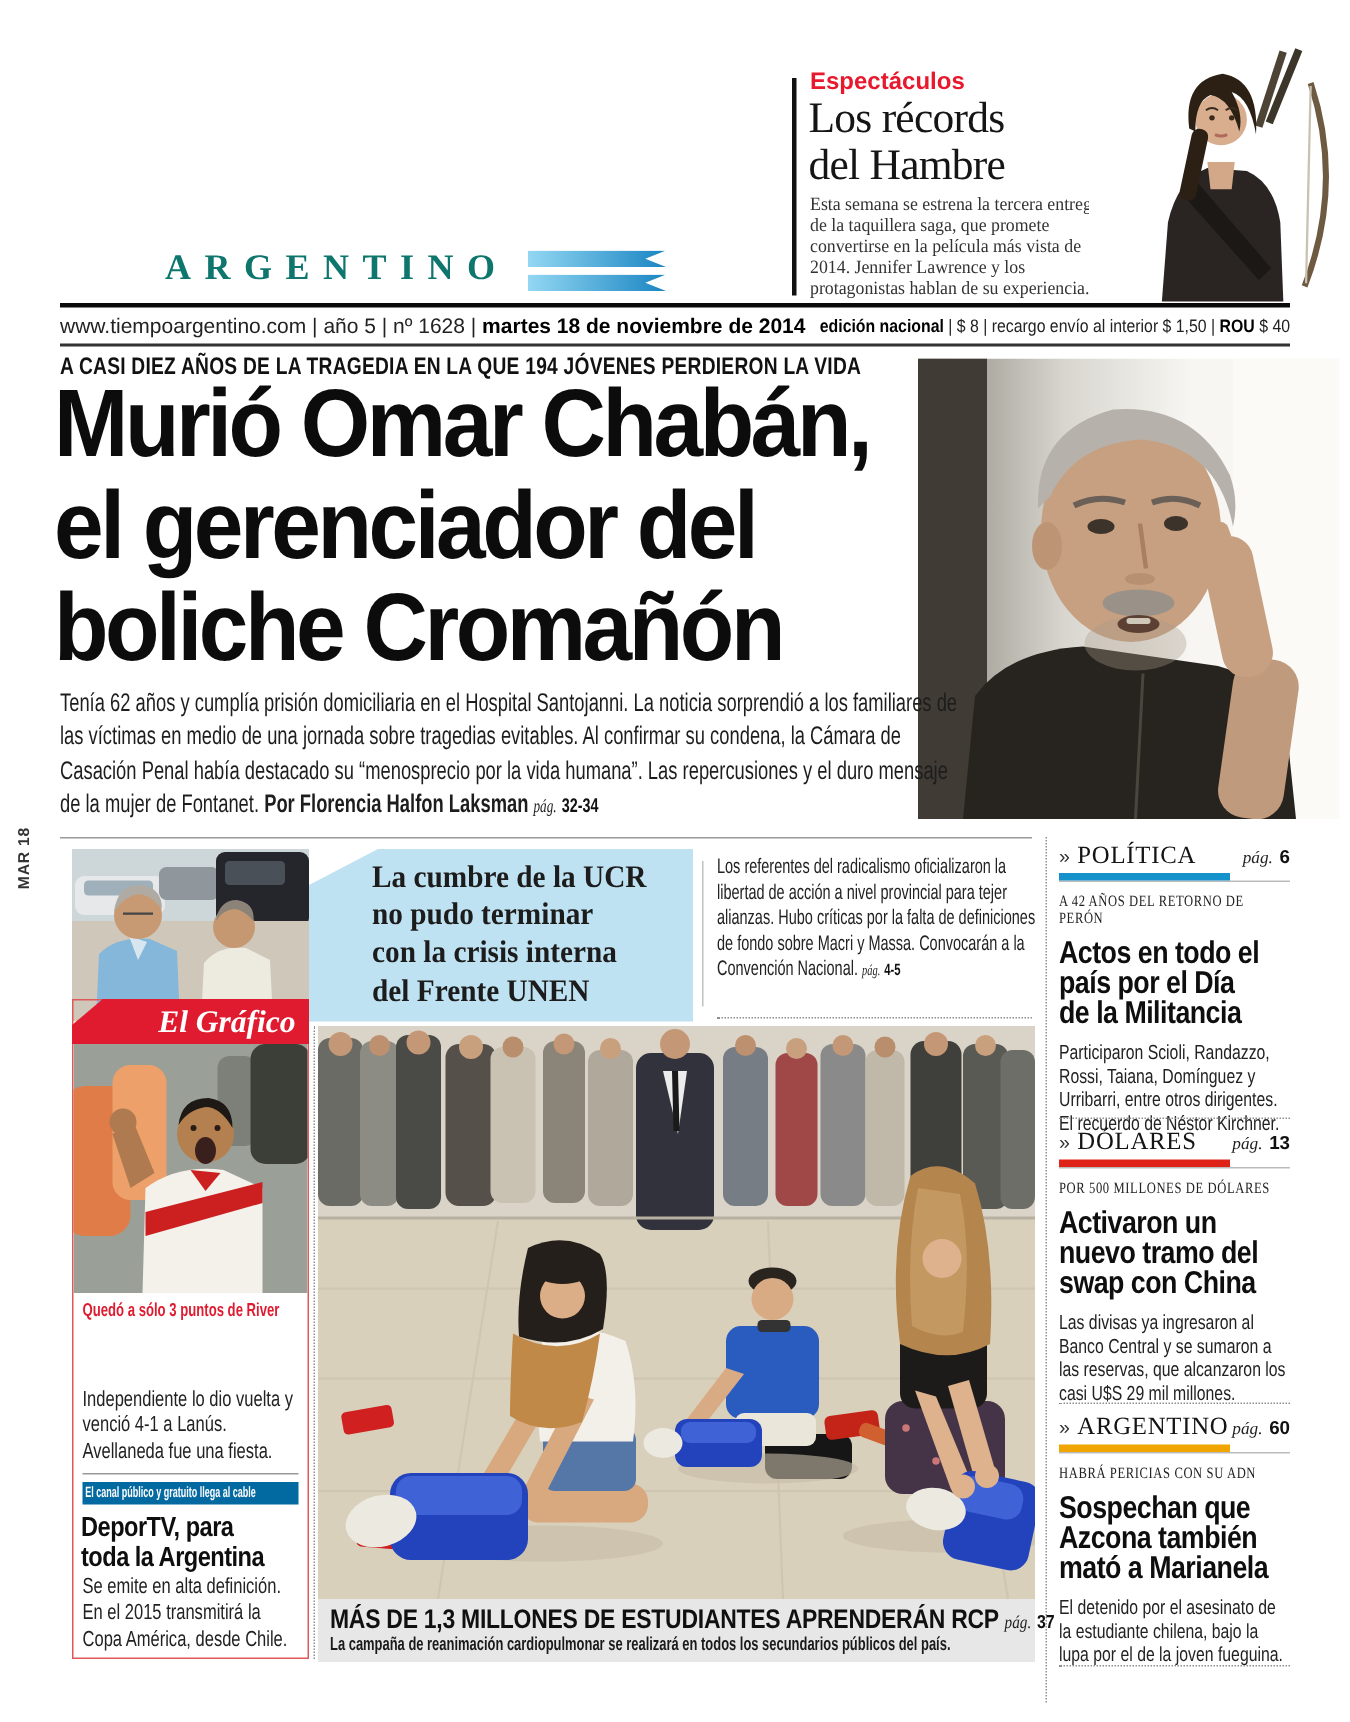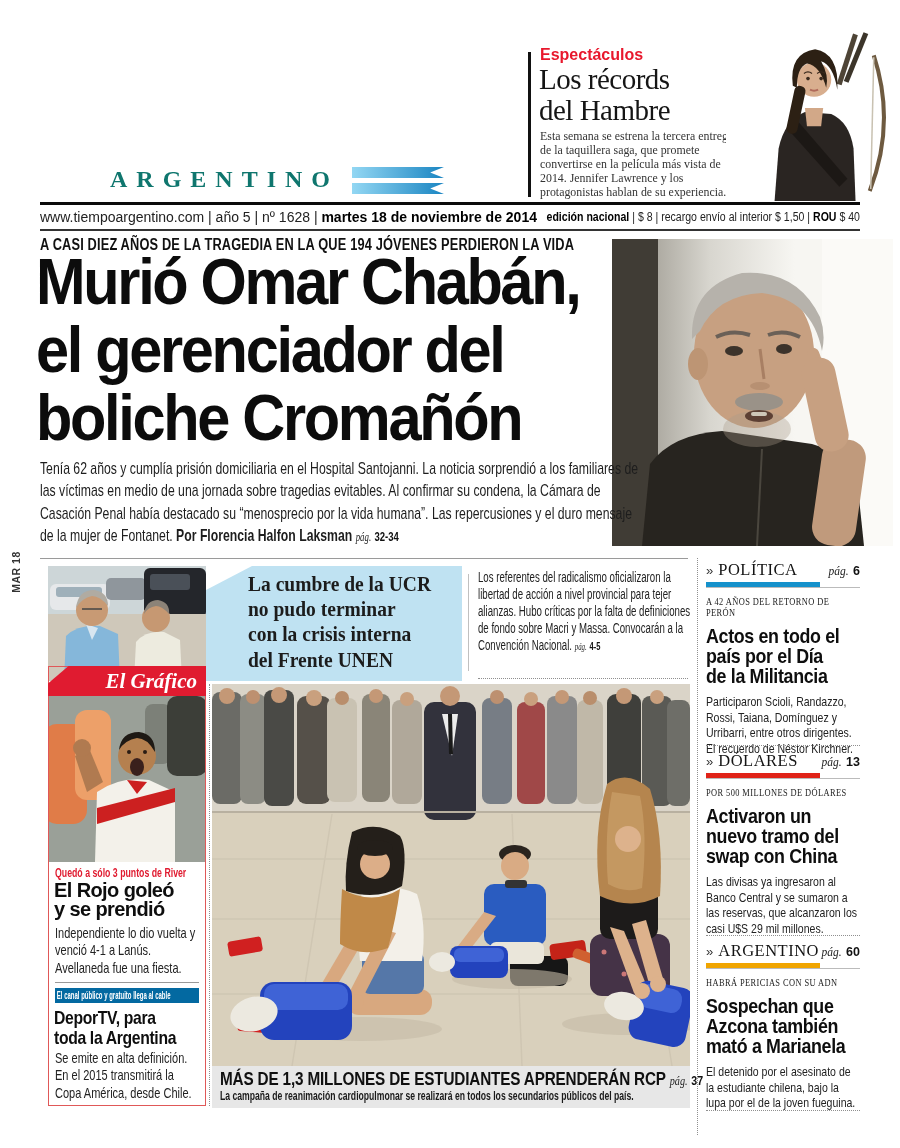--- a/index.html
+++ b/index.html
@@ -219,24 +219,20 @@
       <polygon points="48,112 126,92 126,106 48,128" fill="#cc2020"></polygon>
       <polygon points="78,84 98,86 88,98" fill="#cc2020"></polygon>
       <circle cx="88" cy="60" r="19" fill="#b5804f"></circle>
       <path d="M70,54 Q72,36 90,36 Q106,38 106,56 Q98,42 88,42 Q76,44 70,54 Z" fill="#1e1914"></path>
       <ellipse cx="88" cy="71" rx="7" ry="9" fill="#3a201c"></ellipse>
       <circle cx="80" cy="56" r="2" fill="#2a1c14"></circle>
       <circle cx="96" cy="56" r="2" fill="#2a1c14"></circle>
     </svg>
   </div>
   <div class="abs lc-kick sc" style="left:55px;top:866px;width:207px;transform:scaleX(.7);">Quedó a sólo 3 puntos de River</div>
-  <div class="abs lc-head" style="left:54px;top:881px;">
-    <div>El Rojo goleó</div>
-    <div>y se prendió</div>
-  </div>
   <div class="abs lc-body sc" style="left:55px;top:925px;width:195px;transform:scaleX(.76);">Independiente lo dio vuelta y venció 4-1 a Lanús. Avellaneda fue una fiesta.</div>
   <div class="abs" style="left:55px;top:982px;width:144px;height:1px;background:#999;"></div>
   <div class="abs lc-strip" style="left:55px;top:988px;width:144px;">
     <div class="lc-strip-t sc" style="width:240px;transform:scaleX(.6);">El canal público y gratuito llega al cable</div>
   </div>
   <div class="abs lc-head2 sc" style="left:54px;top:1008px;width:176px;transform:scaleX(.85);">
     <div>DeporTV, para</div>
     <div>toda la Argentina</div>
   </div>
   <div class="abs lc-body sc" style="left:55px;top:1050px;width:195px;transform:scaleX(.76);">Se emite en alta definición. En el 2015 transmitirá la Copa América, desde Chile.</div>

